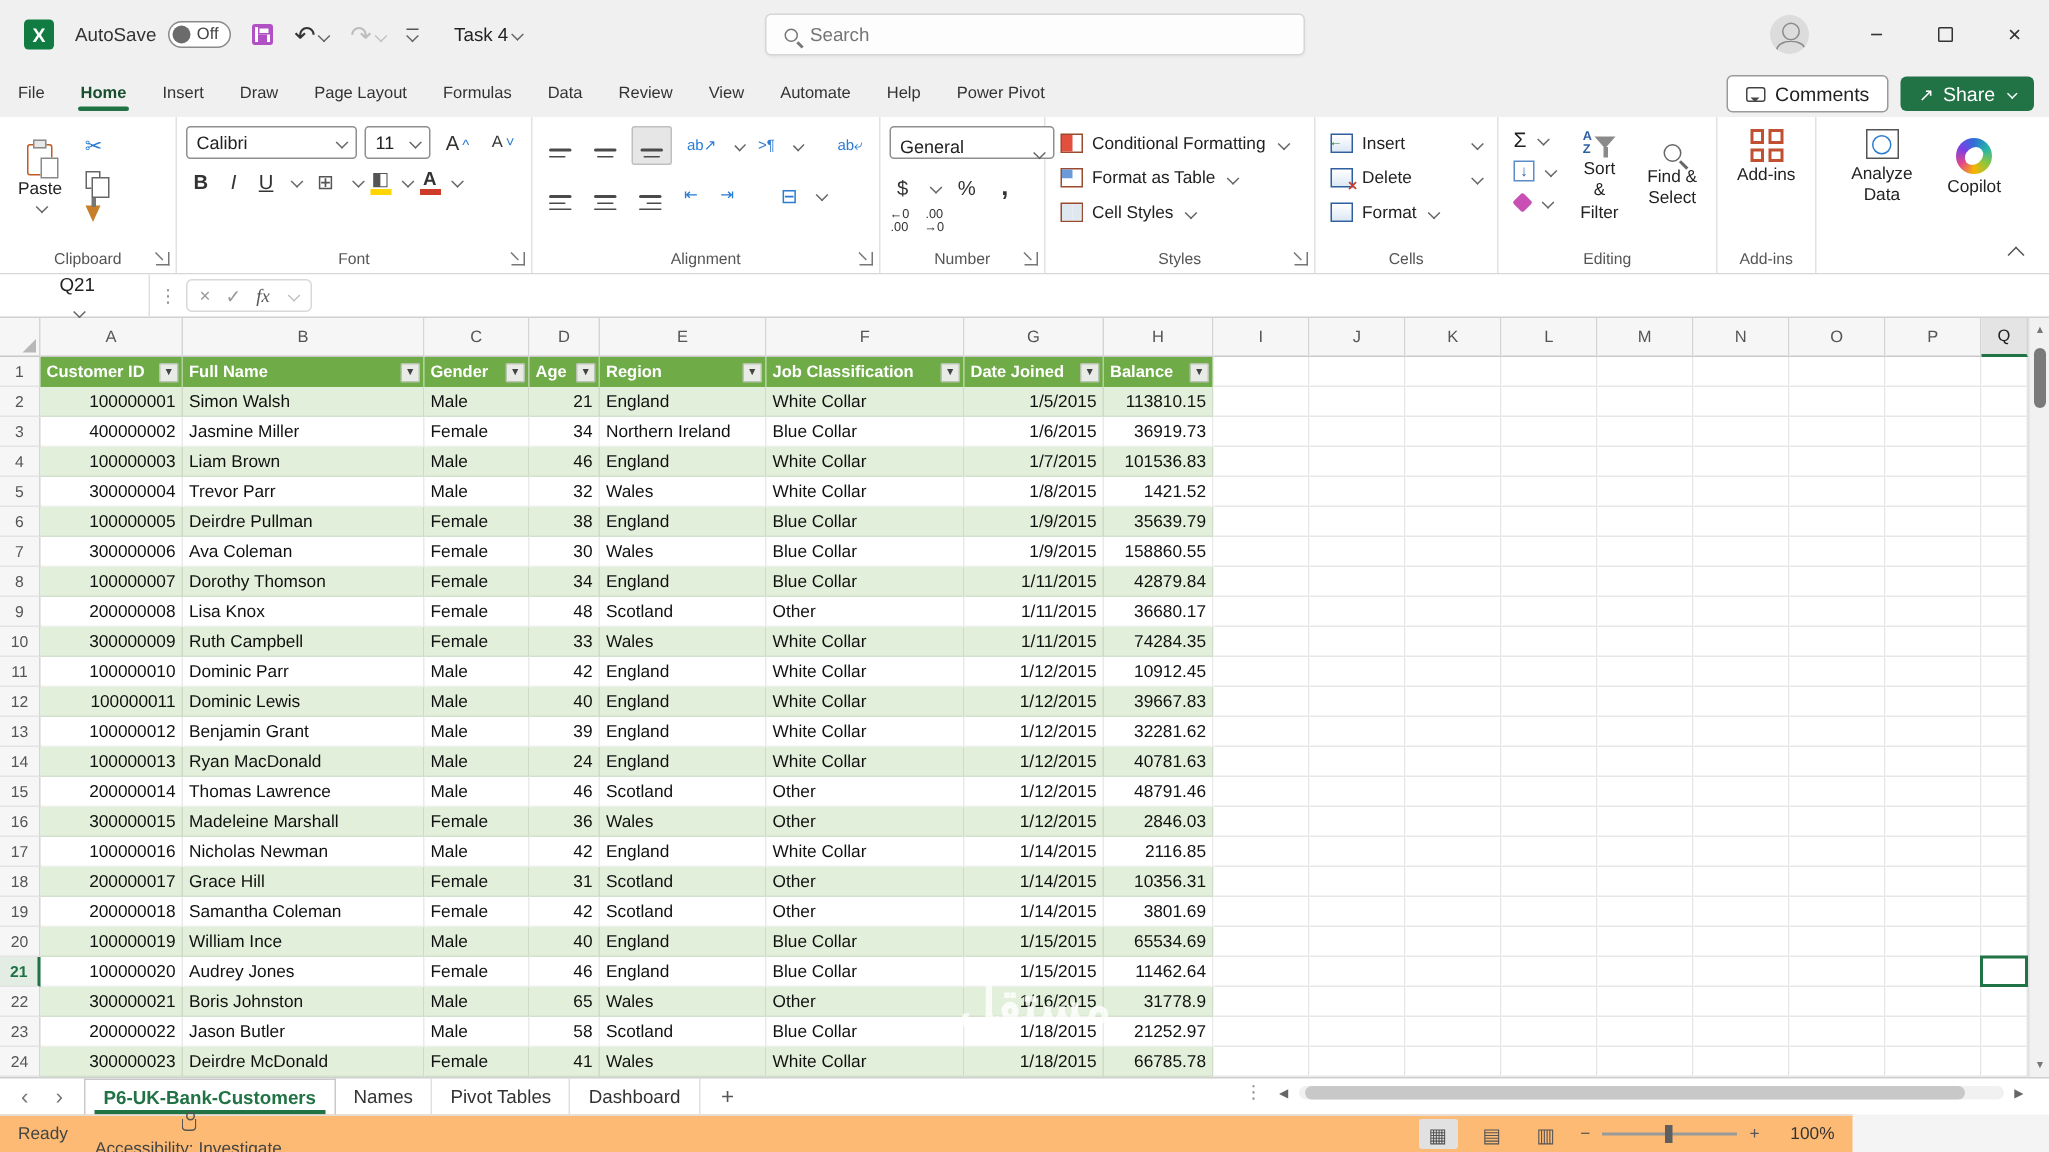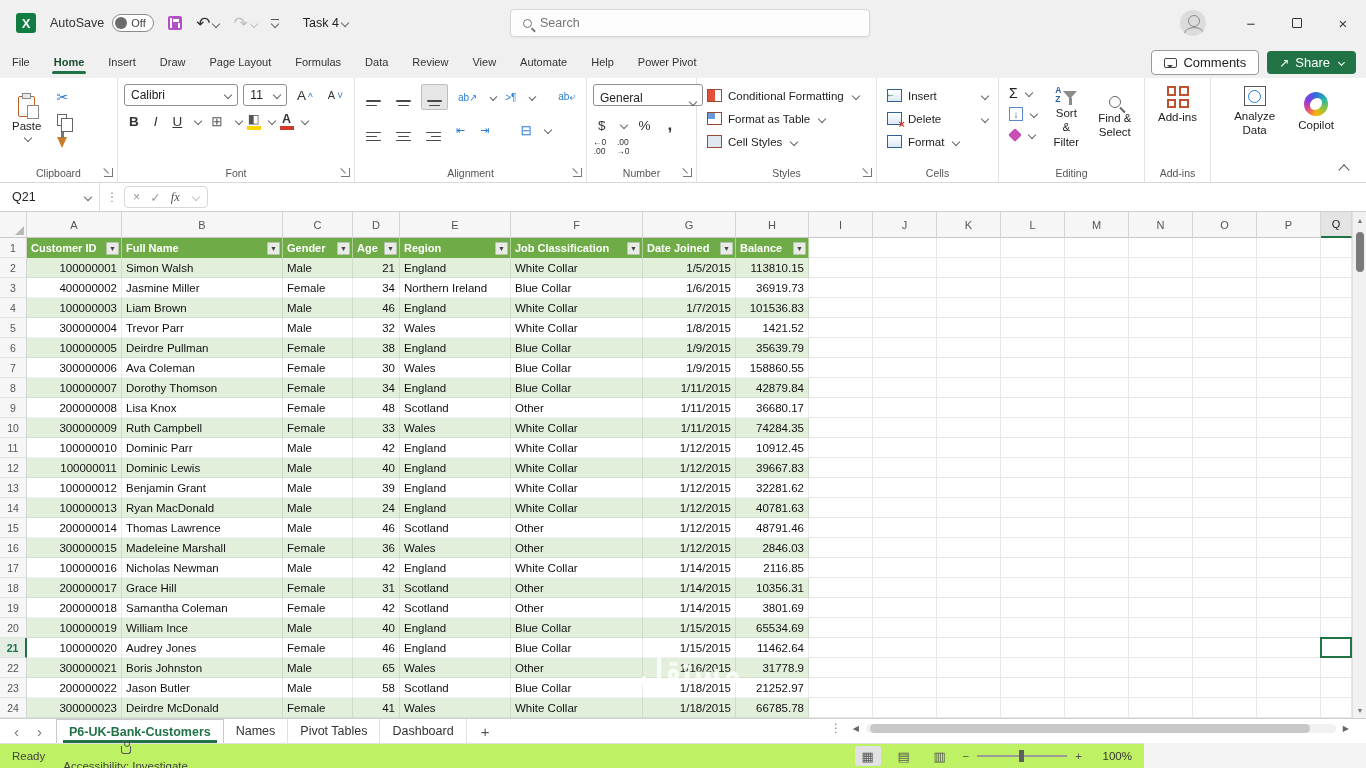--- a/index.html
+++ b/index.html
@@ -97,21 +97,21 @@
   .addins-ic{width:22px;height:22px;display:grid;grid-template-columns:1fr 1fr;grid-template-rows:1fr 1fr;gap:3px;}
   .addins-ic i{border:2px solid #c0502f;}
   .analyze-ic{width:22px;height:20px;border:1.4px solid #555;background:#fff;position:relative;}
   .analyze-ic::after{content:"";position:absolute;left:3px;top:3px;width:11px;height:11px;border:1.6px solid #2b7cd3;border-radius:50%;}
   .copilot-ic{width:24px;height:24px;border-radius:50%;background:conic-gradient(#2f6fd8,#26b5a8,#8cc63f,#f7b500,#e2478a,#7b3fe4,#2f6fd8);position:relative;}
   .copilot-ic::after{content:"";position:absolute;inset:6px;background:#fff;border-radius:50%;transform:skewX(-12deg);}
   .ribbon-collapse{position:absolute;right:18px;bottom:8px;width:8px;height:8px;border-left:1.6px solid #555;border-top:1.6px solid #555;transform:rotate(45deg);}
 
   
   .fbar{position:absolute;left:0;top:183px;width:1366px;height:29px;background:#fff;border-bottom:1px solid #d0d0d0;display:flex;align-items:center;}
-  .namebox{width:100px;height:100%;display:flex;align-items:center;justify-content:space-between;padding:0 8px 0 12px;font-size:12.5px;color:#222;border-right:1px solid #e0e0e0;}
+  .namebox{width:100px;height:100%;display:flex;align-items:center;justify-content:space-between;padding:0 8px 0 12px;font-size:12.5px;color:#222;border-right:1px solid #e0e0e0;flex-direction:column;}
   .fdots{color:#8a8a8a;font-size:12px;padding:0 6px;}
   .fxbtns{display:flex;align-items:center;gap:10px;border:1px solid #d8d8d8;border-radius:4px;height:22px;padding:0 8px;margin-right:6px;color:#9a9a9a;font-size:12.5px;}
   .fxbtns .fx{font-style:italic;font-family:"Liberation Serif",serif;color:#555;}
   .finput{flex:1;height:100%;font-size:12px;color:#222;display:flex;align-items:center;padding-left:8px;}
 
   
   .sheet-wrap{position:absolute;left:0;top:212px;width:1352px;height:506px;overflow:hidden;background:#fff;}
   .sheet{display:grid;}
   .colhead{background:#f6f6f6;border-right:1px solid #d5d5d5;border-bottom:1px solid #c9c9c9;font-size:11px;color:#555;display:flex;align-items:center;justify-content:center;height:26px;}
   .colhead.selhead{background:#e4e4e4;border-bottom:2px solid #217346;color:#222;}
@@ -140,21 +140,21 @@
   .stab.active{font-weight:bold;color:#217346;background:#fff;border:1px solid #c9c9c9;border-bottom:none;}
   .stab.active::after{content:"";position:absolute;left:6px;right:6px;bottom:0;height:3px;background:#217346;}
   .addtab{display:flex;align-items:center;padding:0 14px;font-size:15px;color:#555;}
   .hscroll{position:absolute;right:14px;top:721px;display:flex;align-items:center;gap:4px;}
   .hdots{color:#8a8a8a;font-size:12px;margin-right:4px;}
   .hs-arr{font-size:8px;color:#666;padding:0 3px;}
   .hs-track{width:470px;height:9px;background:#f1f1f1;border-radius:5px;position:relative;}
   .hs-thumb{position:absolute;left:4px;top:0;width:440px;height:9px;background:#c8c8c8;border-radius:5px;}
 
   
-  .statusbar{position:absolute;left:0;top:743px;width:1144px;height:25px;background:#bef264;border-top:1px solid #e0e0e0;display:flex;align-items:center;font-size:11.5px;color:#444;}
+  .statusbar{position:absolute;left:0;top:743px;width:1235px;height:25px;background:#fdba74;border-top:1px solid #e0e0e0;display:flex;align-items:center;font-size:11.5px;color:#444;}
   .statusbar .ready{padding:0 18px 0 12px;}
   .acc{display:flex;align-items:center;gap:6px;flex-direction:column;}
   .person{width:11px;height:13px;position:relative;}
   .person::before{content:"";position:absolute;left:3.5px;top:0;width:4px;height:4px;border:1.2px solid #555;border-radius:50%;}
   .person::after{content:"";position:absolute;left:1px;top:5px;width:8px;height:7px;border:1.2px solid #555;border-top:none;border-radius:0 0 3px 3px;}
   .sb-right{margin-left:auto;display:flex;align-items:center;gap:10px;padding-right:12px;}
   .viewbtn{width:26px;height:20px;display:flex;align-items:center;justify-content:center;font-size:13px;color:#555;border-radius:2px;}
   .viewbtn.active{background:#e1e1e1;}
   .zoomctl{display:flex;align-items:center;gap:8px;color:#555;}
   .ztrack{width:90px;height:2px;background:#9a9a9a;position:relative;}

